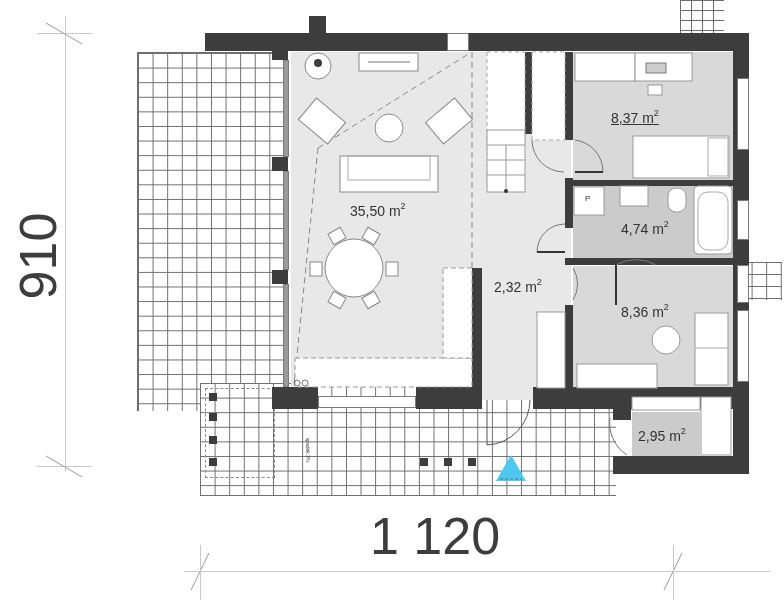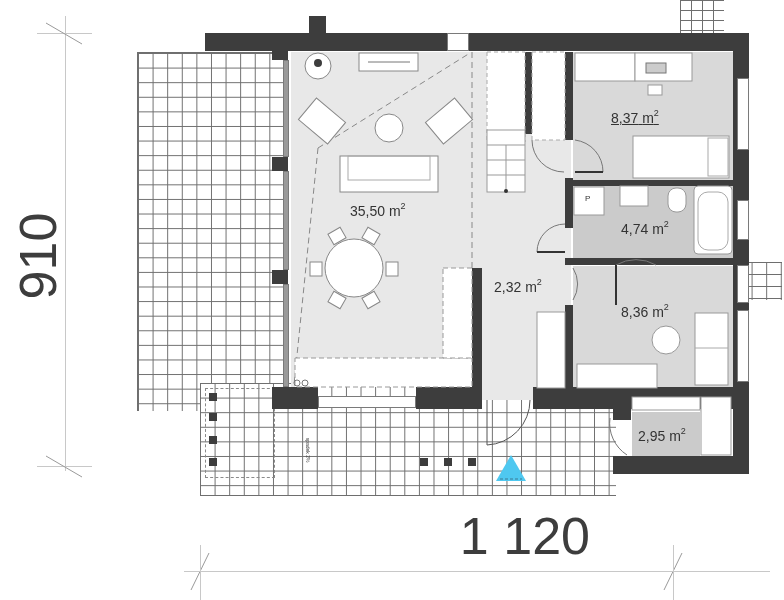--- a/index.html
+++ b/index.html
@@ -33,21 +33,21 @@
   <line x1="46" y1="23" x2="82" y2="44" stroke="#9a9a9a" stroke-width="1"></line>
   <line x1="46" y1="456" x2="82" y2="477" stroke="#9a9a9a" stroke-width="1"></line>
   <line x1="191" y1="590" x2="209" y2="553" stroke="#9a9a9a" stroke-width="1"></line>
   <line x1="664" y1="590" x2="682" y2="553" stroke="#9a9a9a" stroke-width="1"></line>
 </svg>
 <div class="dim-text" style="left:-12px;top:230px;transform:rotate(-90deg);transform-origin:center;width:100px;text-align:center;">910</div>
 
 <div class="dimline" style="left:184px;top:571px;width:586px;height:1px;"></div>
 <div class="dimline" style="left:200px;top:545px;width:1px;height:55px;"></div>
 <div class="dimline" style="left:673px;top:545px;width:1px;height:55px;"></div>
-<div class="dim-text" style="left:370px;top:510px;width:220px;text-align:right;">1 120</div>
+<div class="dim-text" style="left:370px;top:510px;width:220px;text-align:left;">1 120</div>
 
 <div class="grid" style="left:137px;top:52px;width:150px;height:358px;background-size:14.6px 14.6px;border-left:1px solid #6e6e6e;border-top:1px solid #6e6e6e;"></div>
 <div class="grid" style="left:200px;top:383px;width:416px;height:112px;background-size:14.6px 14.6px;border-bottom:1px solid #6e6e6e;"></div>
 <div class="grid" style="left:737px;top:262px;width:45px;height:38px;background-size:14.6px 12px;"></div>
 <div class="grid" style="left:680px;top:0px;width:44px;height:40px;background-size:11px 10px;"></div>
 <div class="dash" style="left:205px;top:388px;width:70px;height:90px;"></div>
 <div class="post" style="left:209px;top:393px;"></div>
 <div class="post" style="left:209px;top:413px;"></div>
 <div class="post" style="left:209px;top:436px;"></div>
 <div class="post" style="left:209px;top:458px;"></div>

